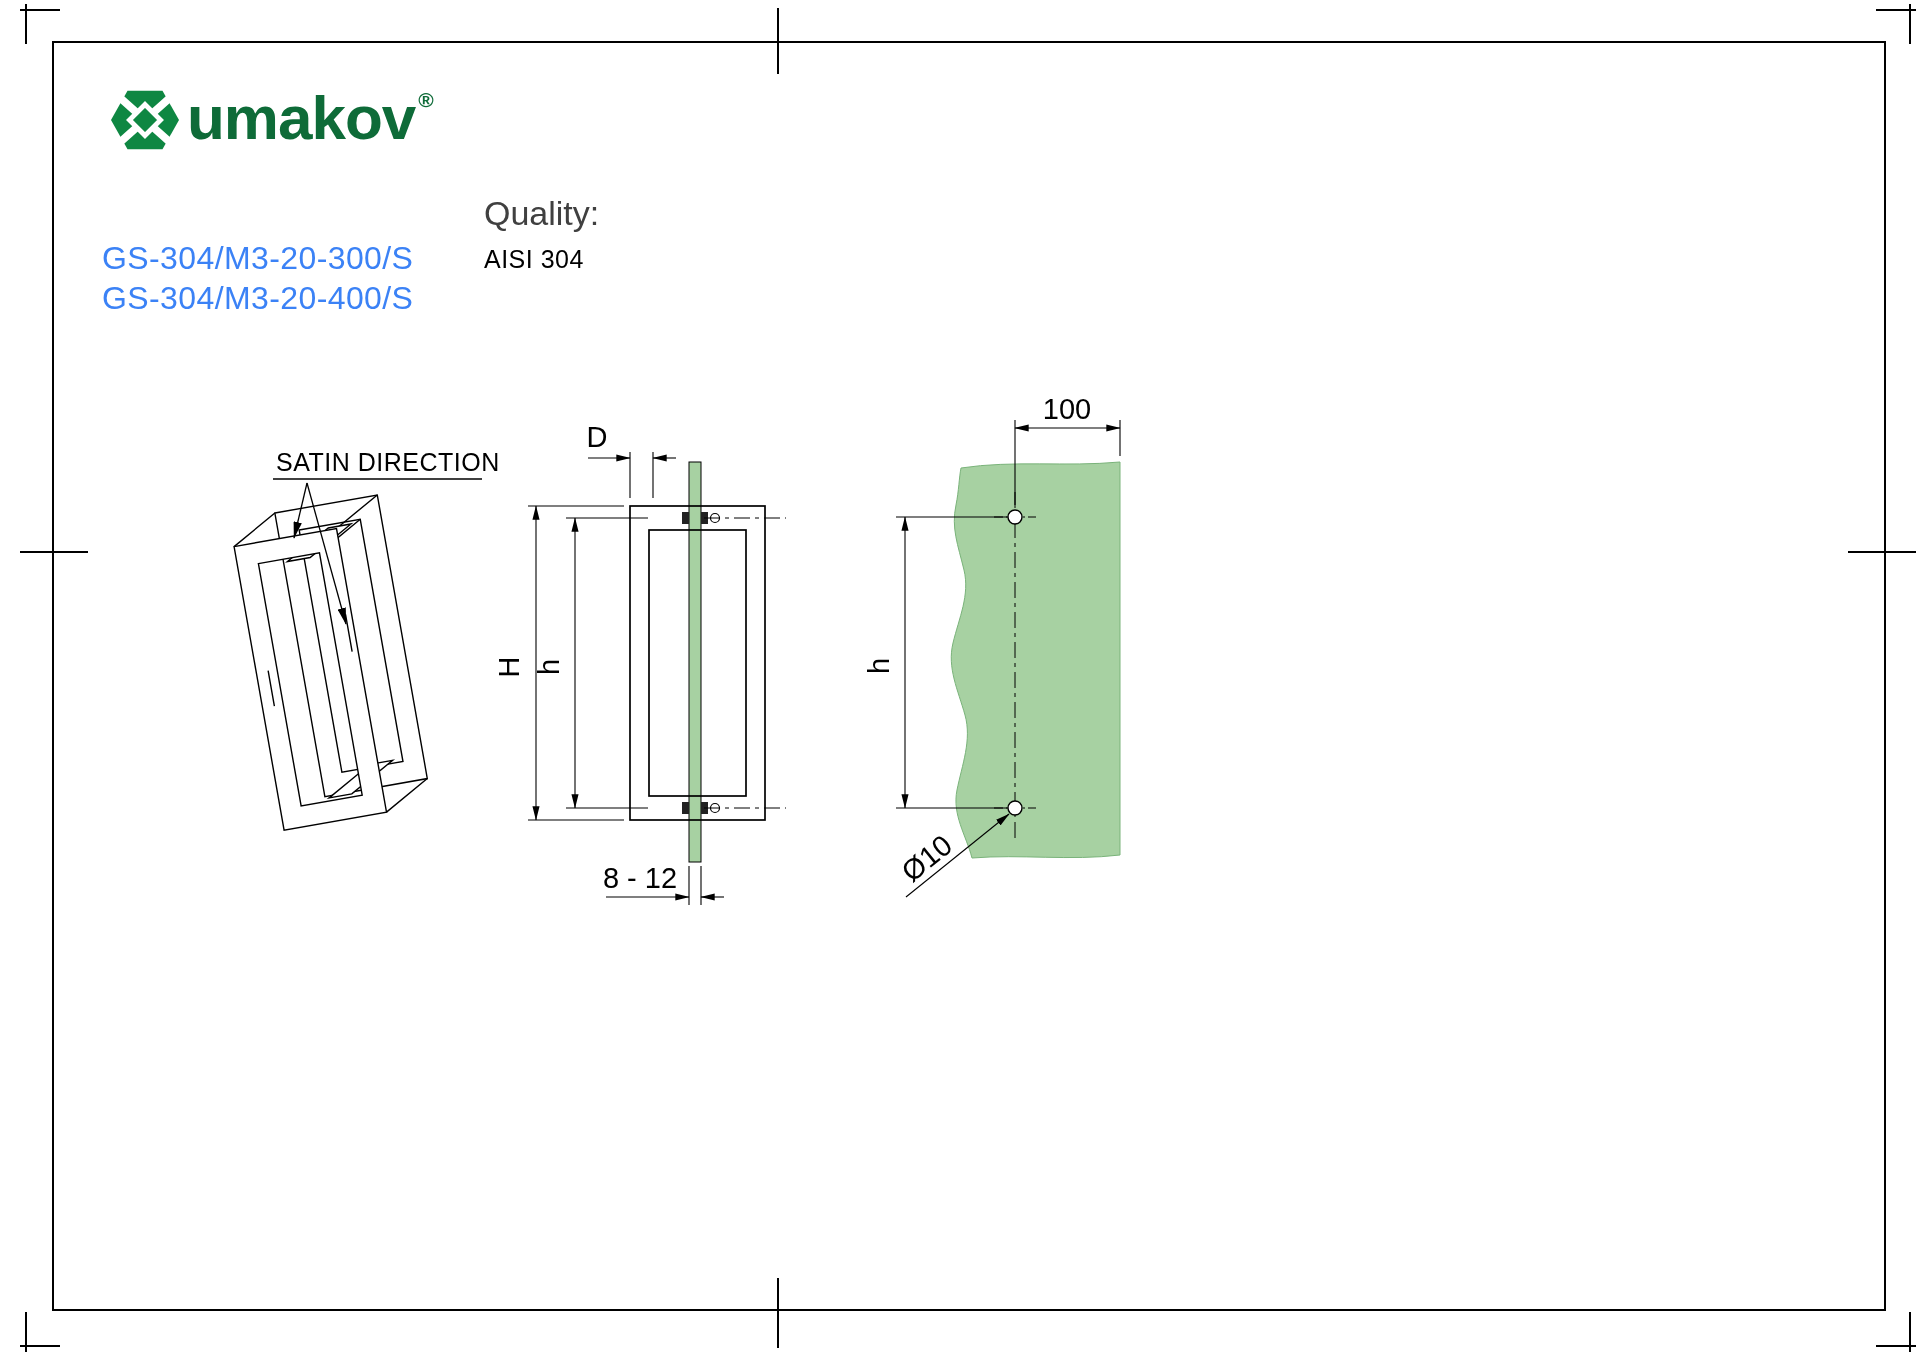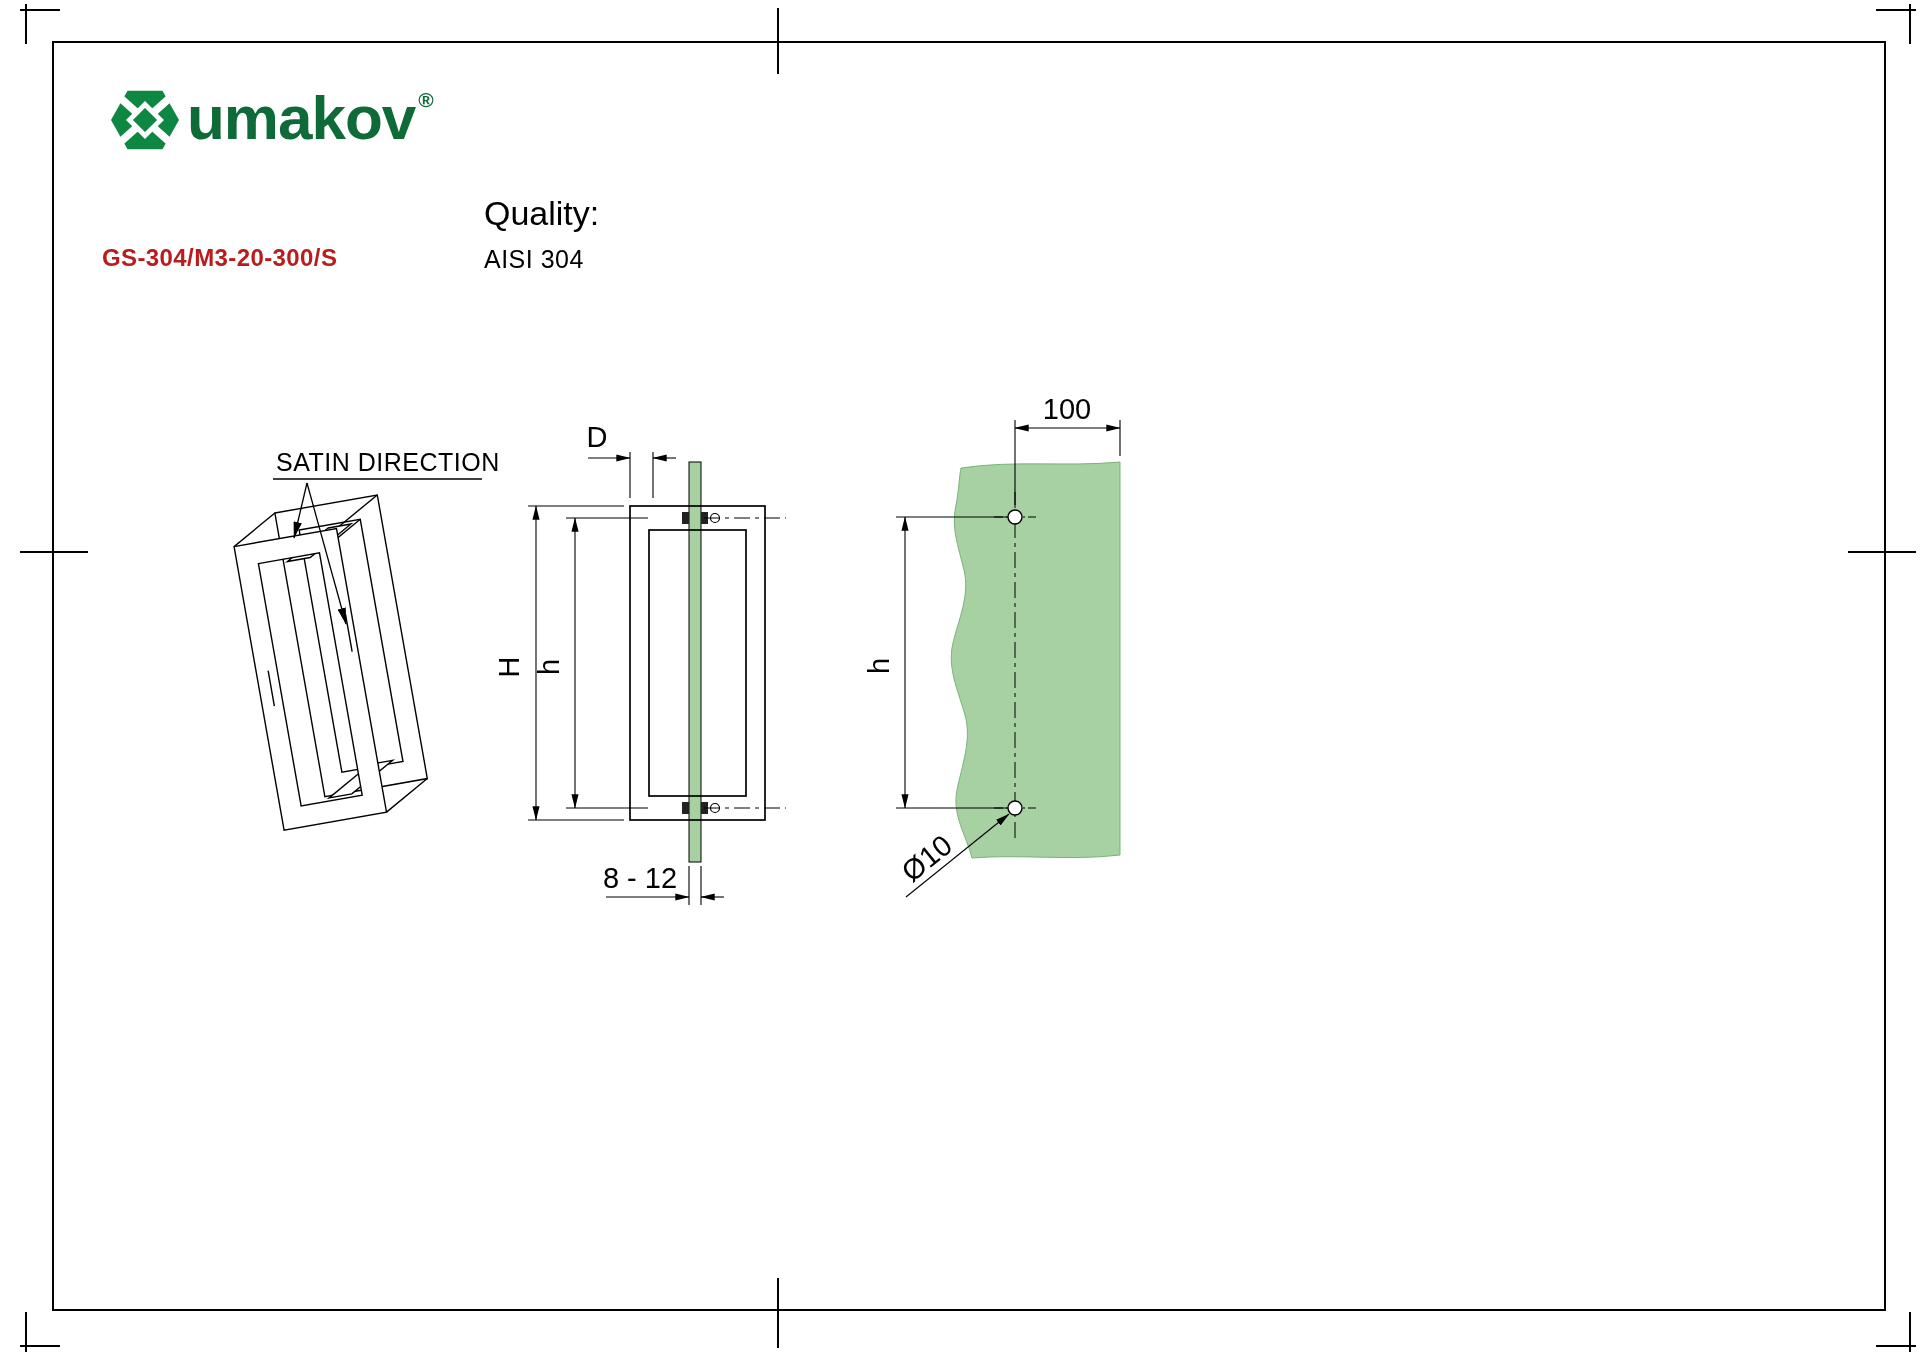--- a/index.html
+++ b/index.html
@@ -15,22 +15,22 @@
   
   .logo { position:absolute; left:103px; top:86px; display:flex; align-items:flex-start; }
   .logo-icon { width:68px; height:64px; margin-top:2px; }
   .logo-word {
     font-size:62px; font-weight:bold; color:#0e6b38;
     letter-spacing:-1px; line-height:64px; margin-left:8px;
   }
   .logo-reg { font-size:21px; font-weight:bold; color:#0e6b38; margin-left:3px; margin-top:2px; }
 
   
-  .codes { position:absolute; left:94px; top:238px; font-size:24px; color:#b91c1c; letter-spacing:0.4px; line-height:40px;font-weight:bold; }
-  .quality-label { position:absolute; left:476px; top:194px; font-size:34px; color:#000000; }
+  .codes { position:absolute; left:94px; top:238px; font-size:32px; color:#3b82f6; letter-spacing:0.4px; line-height:40px; }
+  .quality-label { position:absolute; left:476px; top:194px; font-size:34px; color:#404040; }
   .quality-value { position:absolute; left:476px; top:245px; font-size:25px; color:#000; letter-spacing:0.5px; }
 
   
   svg.drawing { position:absolute; left:0; top:0; }
   svg.drawing text { font-family:"Liberation Sans", sans-serif; fill:#000; }
   .dim-text { font-size:29px; }
   .note-text { font-size:25px; letter-spacing:0.5px; }
 </style>
 </head>
 <body>
@@ -42,20 +42,21 @@
       <polygon points="17,2 53,2 70,32 53,62 17,62 0,32" fill="#0e8742"></polygon>
       <path d="M8 8 L62 56 M62 8 L8 56" stroke="#ffffff" stroke-width="8" fill="none"></path>
       <polygon points="35,16 51,32 35,48 19,32" stroke="#ffffff" stroke-width="5" fill="#0e8742"></polygon>
     </svg>
     <div class="logo-word">umakov</div>
     <div class="logo-reg">®</div>
   </div>
 
   <div class="codes">
     <div>GS-304/M3-20-300/S</div>
+    <div>GS-304/M3-20-400/S</div>
   </div>
 
   <div class="quality-label">Quality:</div>
   <div class="quality-value">AISI 304</div>
 
   <svg class="drawing" width="1920" height="1356" viewBox="0 0 1920 1356">
 
     <defs>
       <marker id="arr" viewBox="0 0 12 6" refX="11.5" refY="3" markerWidth="13" markerHeight="6.5" orient="auto-start-reverse">
         <path d="M0 0 L12 3 L0 6 Z" fill="#000"></path>

